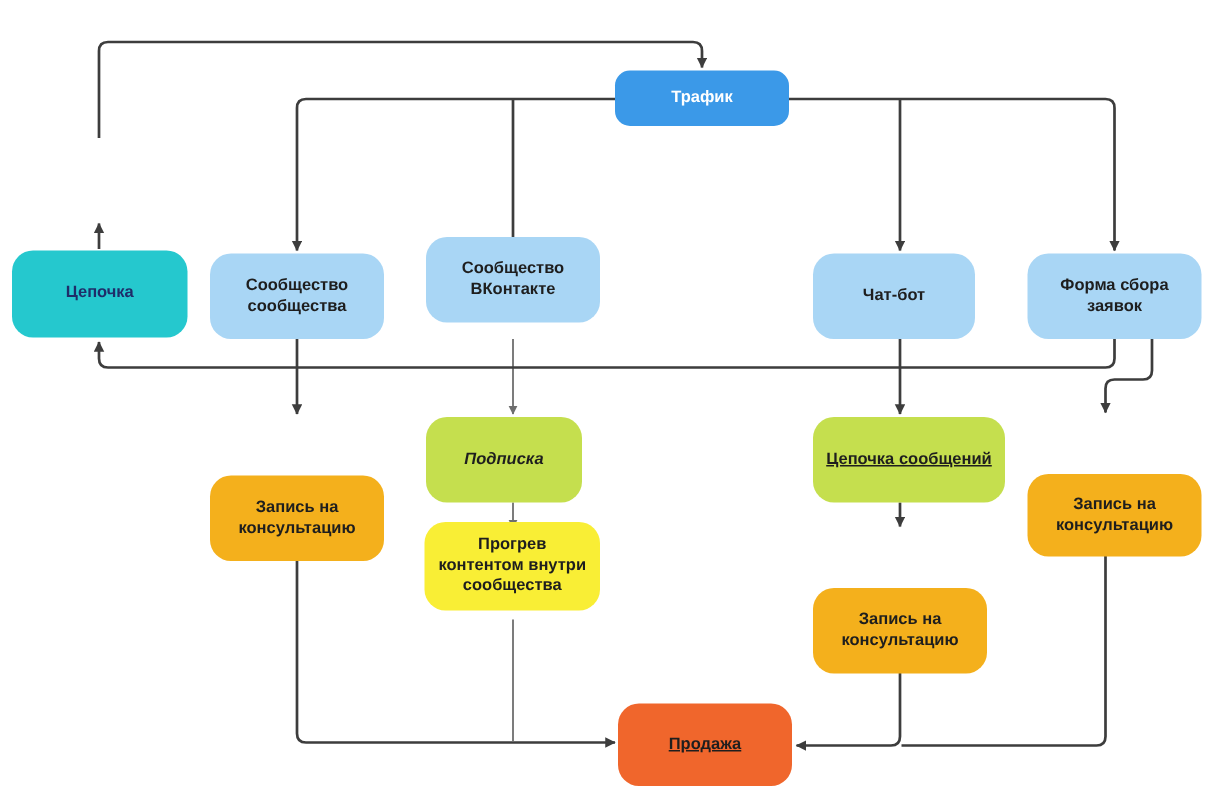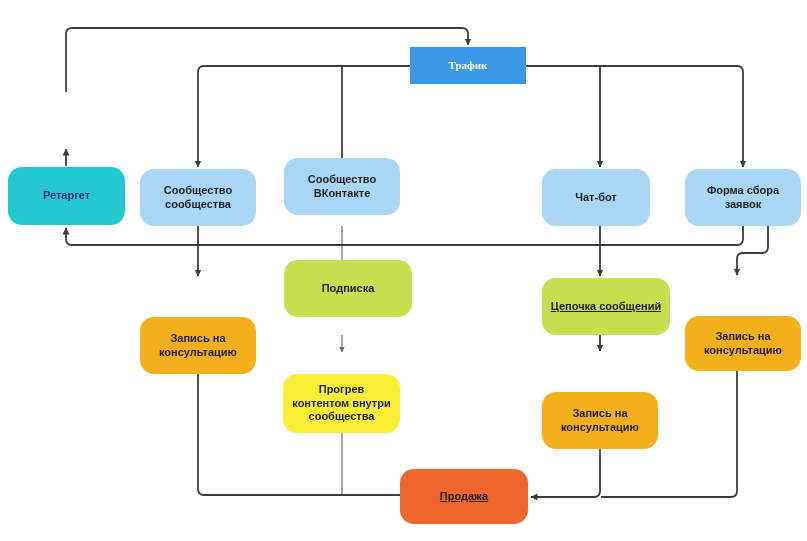--- a/index.html
+++ b/index.html
@@ -15,21 +15,21 @@
   path.edge.thin{stroke:#6e6e6e;stroke-width:1.2;}
   .node{
     position:absolute;
     display:flex;align-items:center;justify-content:center;
     text-align:center;
     border-radius:14px;
     font-size:11px;font-weight:700;line-height:1.25;
     color:#1e1e1e;
     padding:3px 8px;box-sizing:border-box;
   }
-  .node.blue{background:#3b99e8;color:#ffffff;border-radius:0;font-family:Liberation Serif, serif;}
+  .node.blue{background:#3b99e8;color:#ffffff;border-radius:10px;}
   .node.green{background:#8fcb48;}
   .node.teal{background:#25c8ce;color:#1f2d69;}
   .node.lightblue{background:#a9d6f5;}
   .node.amber{background:#f4b01c;margin-top:39px;}
   .node.lime{background:#c5df4e;}
   .node.yellow{background:#f9ee35;}
   .node.orange{background:#f0662c;}
 </style>
 </head>
 <body>
@@ -63,21 +63,21 @@
     <path class="edge" marker-end="url(#ah-dark)" d="M 600 410 V 491 Q 600 497 594 497 H 531"></path>
     <path class="edge" d="M 737 332 V 491 Q 737 497 731 497 H 601"></path>
   </svg>
 
   <div class="node blue" style="left:410px;top:47px;width:116px;height:37px;">
     <span>Трафик</span>
   </div>
 
 
   <div class="node teal" style="left:8px;top:167px;width:117px;height:58px;">
-    <span>Ретаргет</span>
+    <span>Цепочка</span>
   </div>
 
   <div class="node lightblue" style="left:140px;top:169px;width:116px;height:57px;">
     <span>Сообщество сообщества</span>
   </div>
 
   <div class="node lightblue" style="left:284px;top:158px;width:116px;height:57px;">
     <span>Сообщество ВКонтакте</span>
   </div>
 
@@ -86,37 +86,37 @@
   </div>
 
   <div class="node lightblue" style="left:685px;top:169px;width:116px;height:57px;">
     <span>Форма сбора заявок</span>
   </div>
 
   <div class="node amber" style="left:140px;top:278px;width:116px;height:57px;">
     <span>Запись на консультацию</span>
   </div>
 
-  <div class="node lime" style="left:284px;top:260px;width:128px;height:57px;">
+  <div class="node lime" style="left:284px;top:278px;width:104px;height:57px;font-style:italic;">
     <span>Подписка</span>
   </div>
 
   <div class="node lime" style="left:542px;top:278px;width:128px;height:57px;text-decoration:underline;">
     <span>Цепочка сообщений</span>
   </div>
 
   <div class="node amber" style="left:685px;top:277px;width:116px;height:55px;">
     <span>Запись на консультацию</span>
   </div>
 
-  <div class="node yellow" style="left:283px;top:374px;width:117px;height:59px;">
+  <div class="node yellow" style="left:283px;top:348px;width:117px;height:59px;">
     <span>Прогрев контентом внутри сообщества</span>
   </div>
 
   <div class="node amber" style="left:542px;top:353px;width:116px;height:57px;">
     <span>Запись на консультацию</span>
   </div>
 
-  <div class="node orange" style="left:400px;top:469px;width:128px;height:55px;text-decoration:underline;">
+  <div class="node orange" style="left:412px;top:469px;width:116px;height:55px;text-decoration:underline;">
     <span>Продажа</span>
   </div>
 
 </div>
 
 </body></html>

